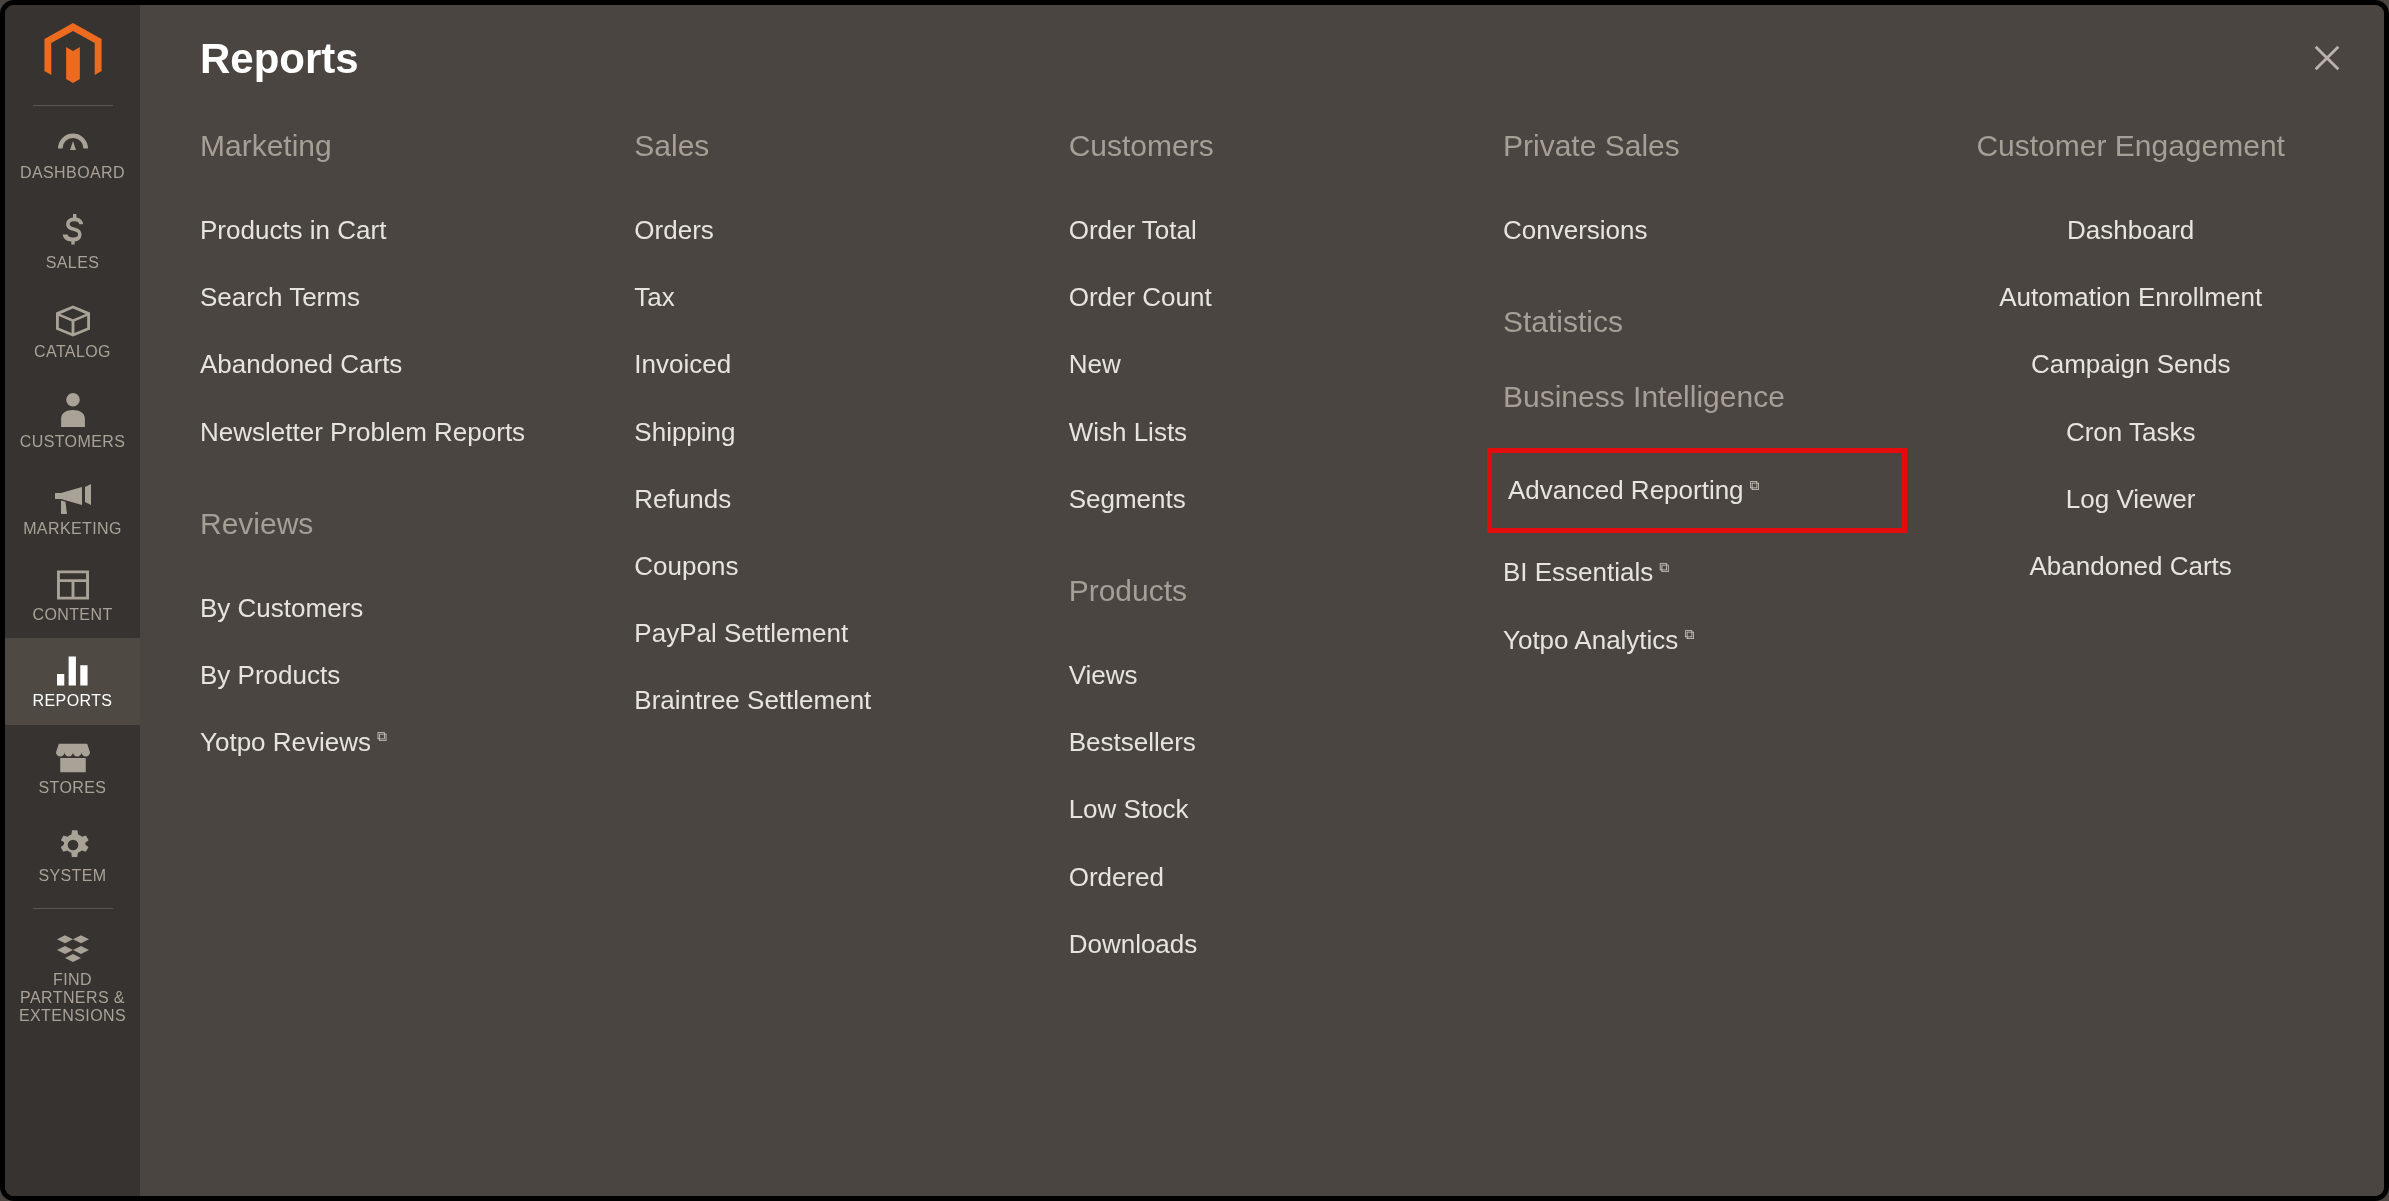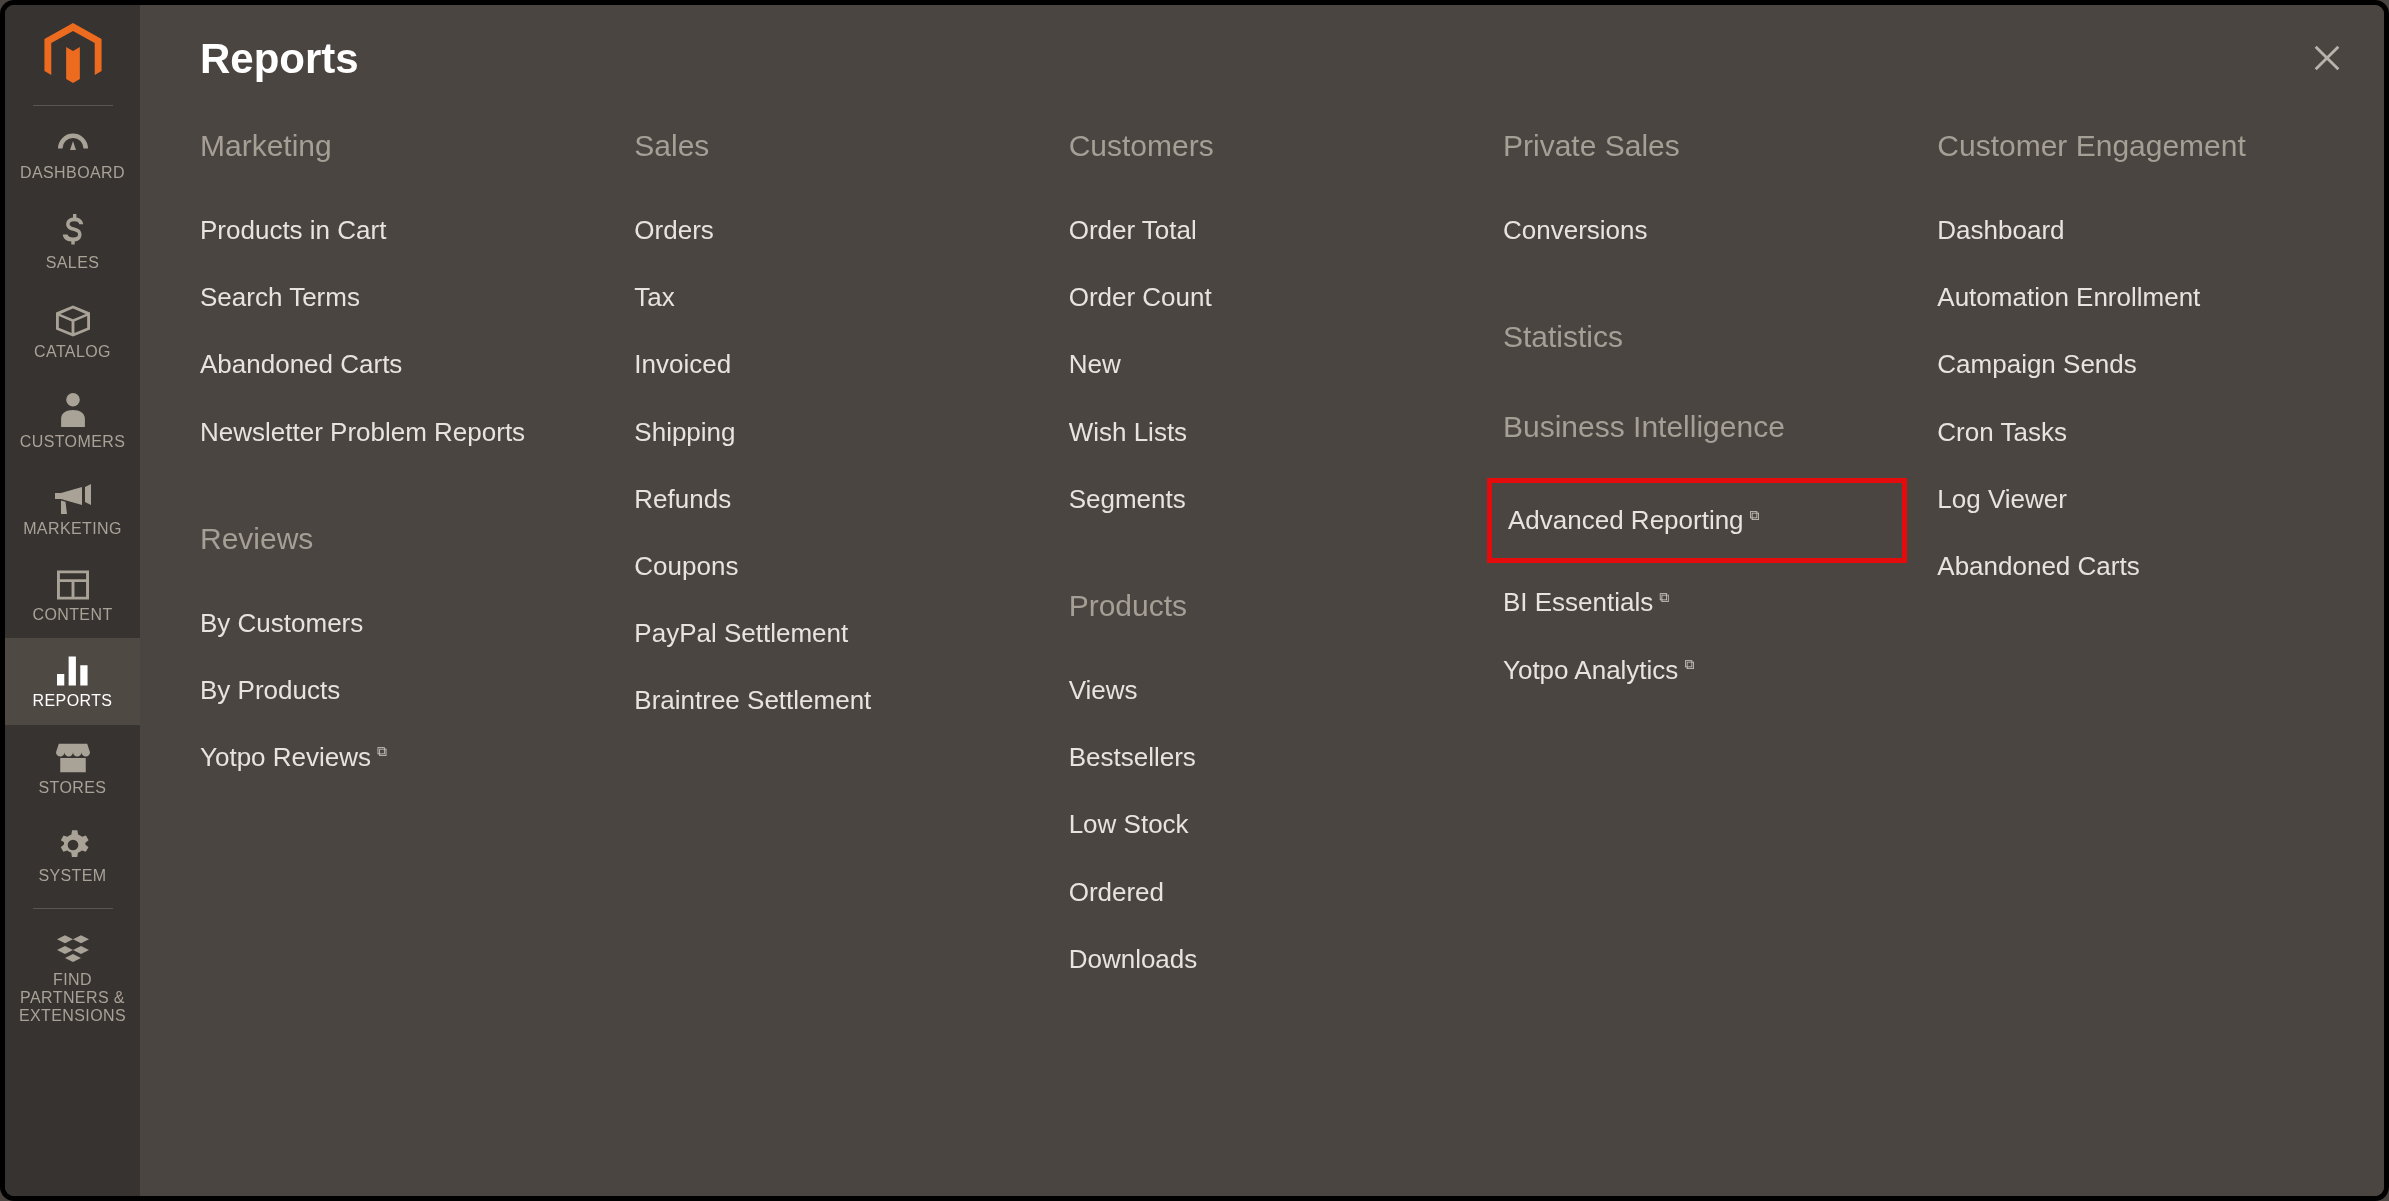--- a/index.html
+++ b/index.html
@@ -99,30 +99,30 @@
     cursor: pointer;
     color: #b9b3ac;
   }
   .close-btn svg { stroke: currentColor; }
 
   .columns {
     display: flex;
     gap: 20px;
   }
   .col { width: 450px; }
-  .col:last-child { width: 420px; }
+  .col:last-child { width: 420px; text-align: center; }
 
   .section-heading {
     color: #a59f96;
     font-size: 30px;
     font-weight: 400;
     margin-bottom: 34px;
     margin-top: 0;
   }
-  .section-heading.spaced-top { margin-top: 56px; }
+  .section-heading.spaced-top { margin-top: 41px; }
 
   .menu-link {
     display: block;
     color: #e7e4df;
     font-size: 26px;
     font-weight: 300;
     padding: 18px 0;
     cursor: pointer;
     line-height: 1.2;
   }

